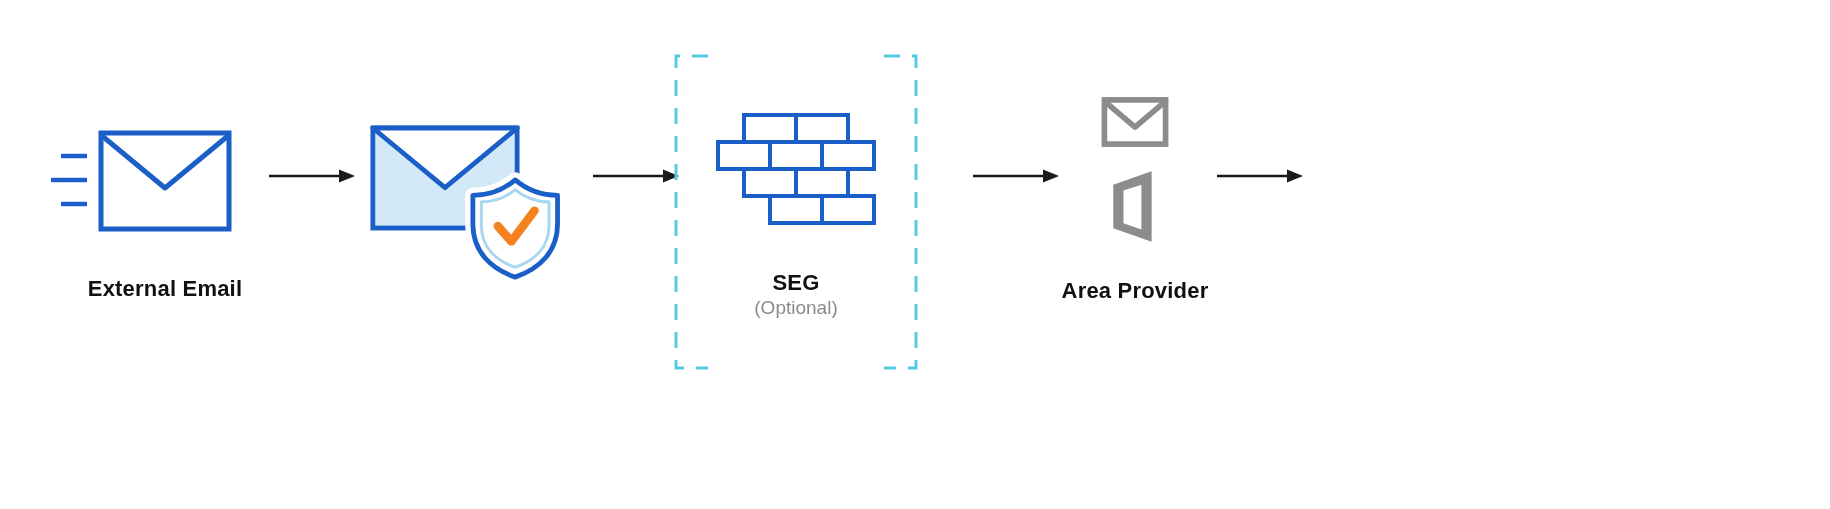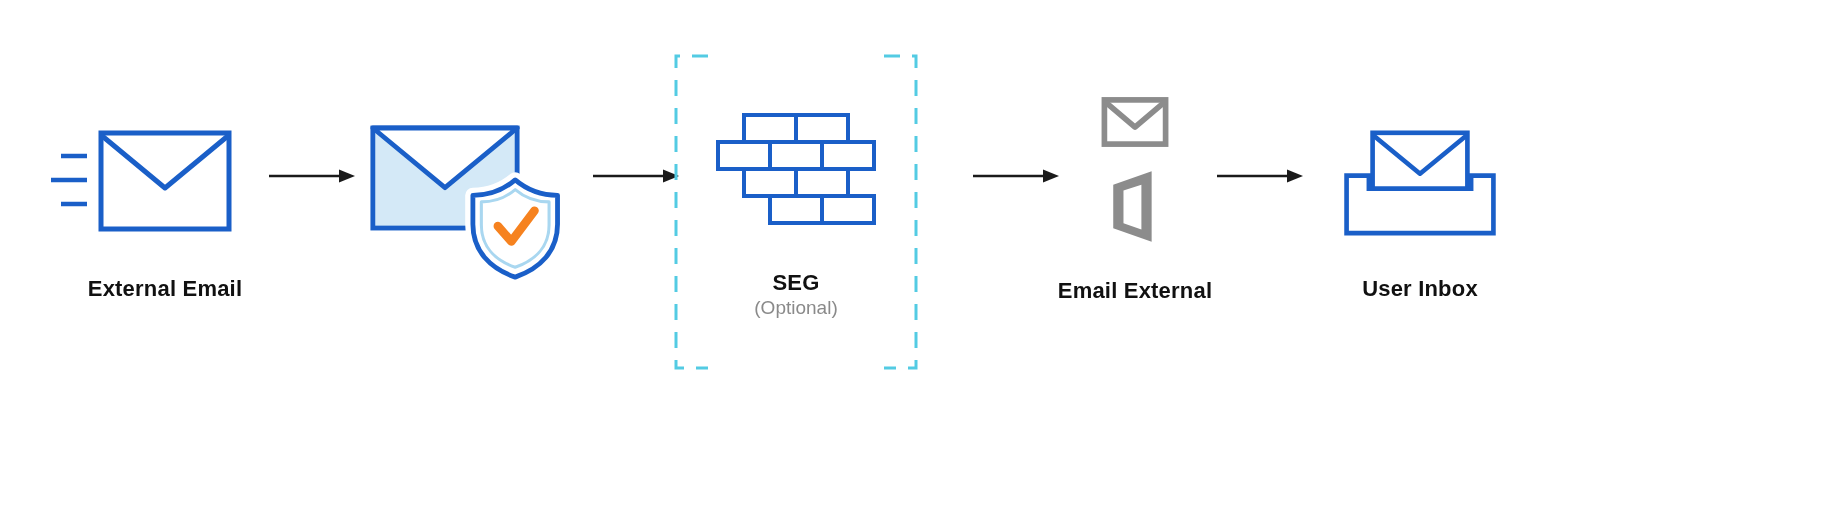--- a/index.html
+++ b/index.html
@@ -104,32 +104,22 @@
       <svg width="68" height="52" viewBox="0 0 120 90">
         <rect x="6" y="6" width="108" height="78" fill="none" stroke="var(--gray)" stroke-width="10"></rect>
         <path d="M8,10 L60,54 L112,10" fill="none" stroke="var(--gray)" stroke-width="10" stroke-linejoin="round"></path>
       </svg>
     </div>
     <div class="icon-wrap" style="top:168px;">
       <svg width="64" height="77" viewBox="0 0 100 120">
         <path fill-rule="evenodd" fill="var(--gray)" d="M16,26 L76,5 L76,115 L16,94 Z  M32,35 L60,26 L60,96 L32,86 Z"></path>
       </svg>
     </div>
-    <div class="label" style="top:278px;">Email External</div>
+    <div class="label" style="top:278px;">Area Provider</div>
   </div>
 
   <svg class="arrow" style="left:1216px;" width="88" height="18" viewBox="0 0 88 18">
     <line x1="1" y1="9" x2="72" y2="9" stroke="var(--arrow)" stroke-width="2.4"></line>
     <polygon points="71,2.5 87,9 71,15.5" fill="var(--arrow)"></polygon>
   </svg>
 
-  <div class="node" style="left:1295px;width:250px;">
-    <div class="icon-wrap" style="top:127px;">
-      <svg width="158" height="112" viewBox="0 0 170 120">
-        <rect x="34" y="6" width="102" height="80" fill="#ffffff" stroke="var(--blue)" stroke-width="5"></rect>
-        <path d="M34,8 L85,50 L136,8" fill="none" stroke="var(--blue)" stroke-width="5" stroke-linejoin="round"></path>
-        <path d="M6,52 L6,114 L164,114 L164,52 L140,52 L140,66 L30,66 L30,52 Z" fill="#ffffff" stroke="var(--blue)" stroke-width="5" stroke-linejoin="miter"></path>
-      </svg>
-    </div>
-    <div class="label" style="top:276px;">User Inbox</div>
-  </div>
 
 </div>
 
 </body></html>

